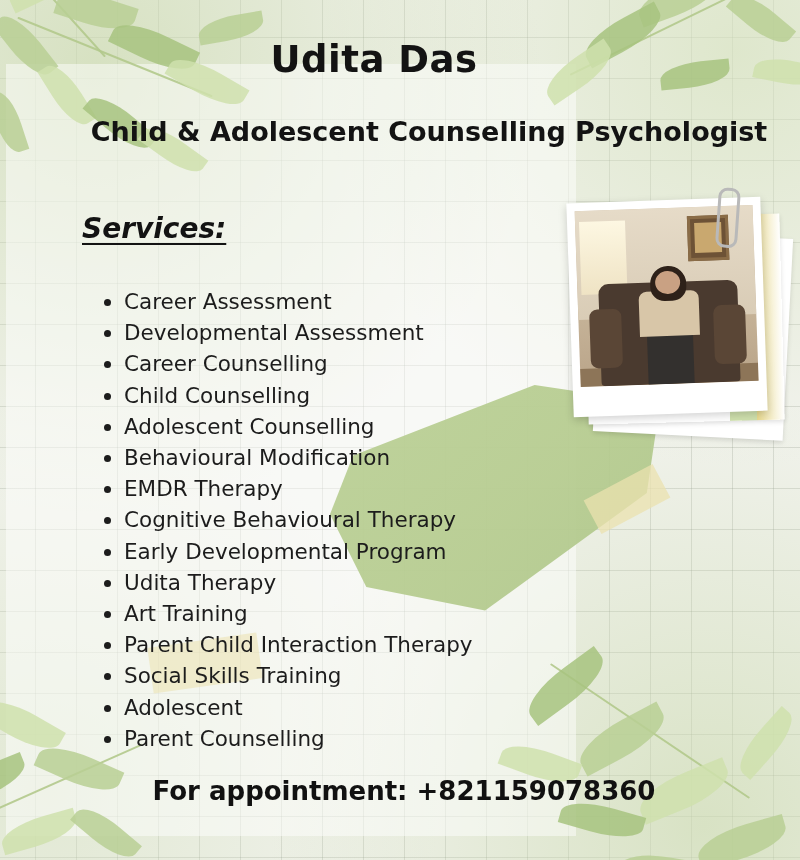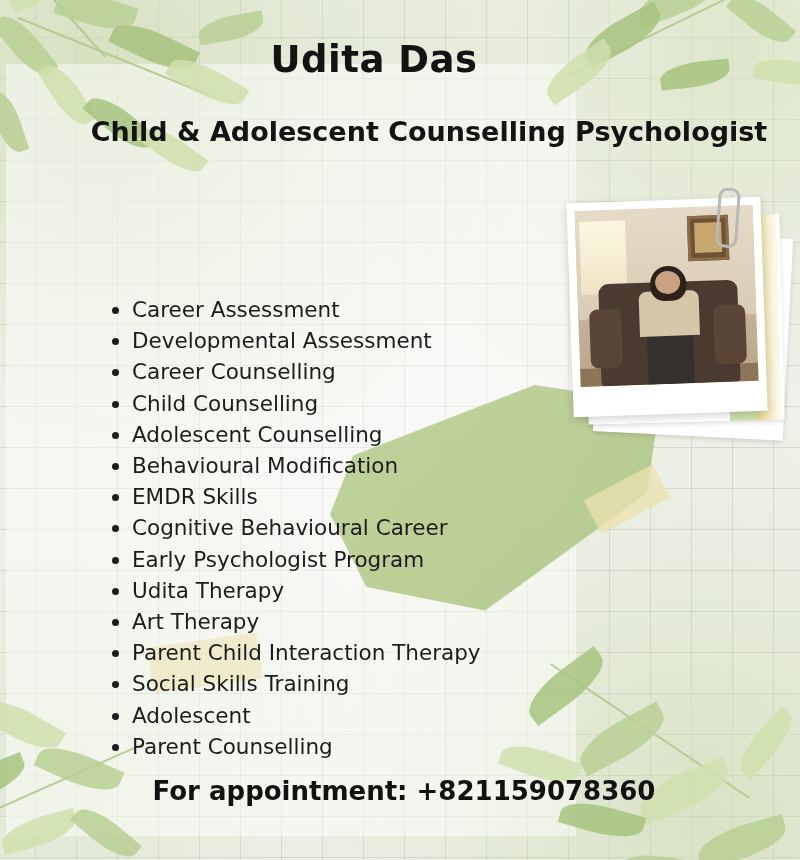--- a/index.html
+++ b/index.html
@@ -205,21 +205,21 @@
     font-weight: bold;
     font-style: italic;
     color: #131313;
     text-decoration: underline;
     text-underline-offset: 5px;
   }
   #services-list {
     position: absolute;
     left: 86px;
     top: 286px;
-    margin: 8px;
+    margin: 0;
     padding-left: 34px;
     list-style: disc;
   }
   #services-list li {
     font-size: 21.5px;
     color: #1c1c1c;
     line-height: 31.2px;
     font-family: "DejaVu Sans", sans-serif;
   }
   #appointment {
@@ -311,33 +311,34 @@
         <div class="ph-person-hair"></div>
         <div class="ph-person-head"></div>
       </div>
       <div class="clip"></div>
     </div>
   </div>
 
   <div class="content">
     <div id="title">Udita Das</div>
     <div id="subtitle">Child &amp; Adolescent Counselling Psychologist</div>
+    <div id="services-heading">Services:</div>
 
     <ul id="services-list">
       <li>Career Assessment</li>
       <li>Developmental Assessment</li>
       <li>Career Counselling</li>
       <li>Child Counselling</li>
       <li>Adolescent Counselling</li>
       <li>Behavioural Modification</li>
-      <li>EMDR Skills</li>
-      <li>Cognitive Behavioural Career</li>
-      <li>Early Psychologist Program</li>
+      <li>EMDR Therapy</li>
+      <li>Cognitive Behavioural Therapy</li>
+      <li>Early Developmental Program</li>
       <li>Udita Therapy</li>
-      <li>Art Therapy</li>
+      <li>Art Training</li>
       <li>Parent Child Interaction Therapy</li>
       <li>Social Skills Training</li>
       <li>Adolescent</li>
       <li>Parent Counselling</li>
     </ul>
 
     <div id="appointment">For appointment: +821159078360</div>
   </div>
 
 </div>

